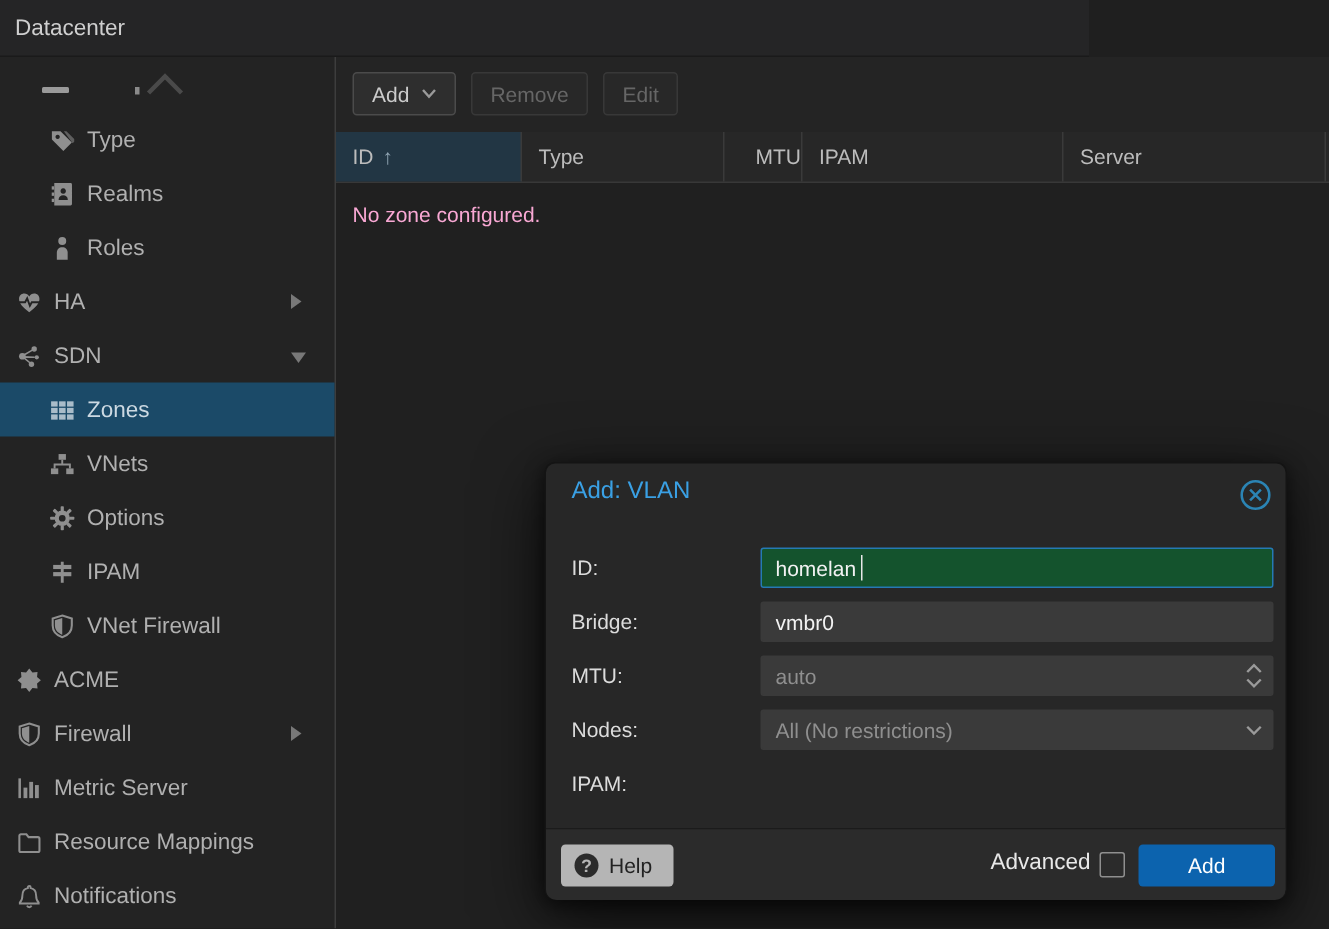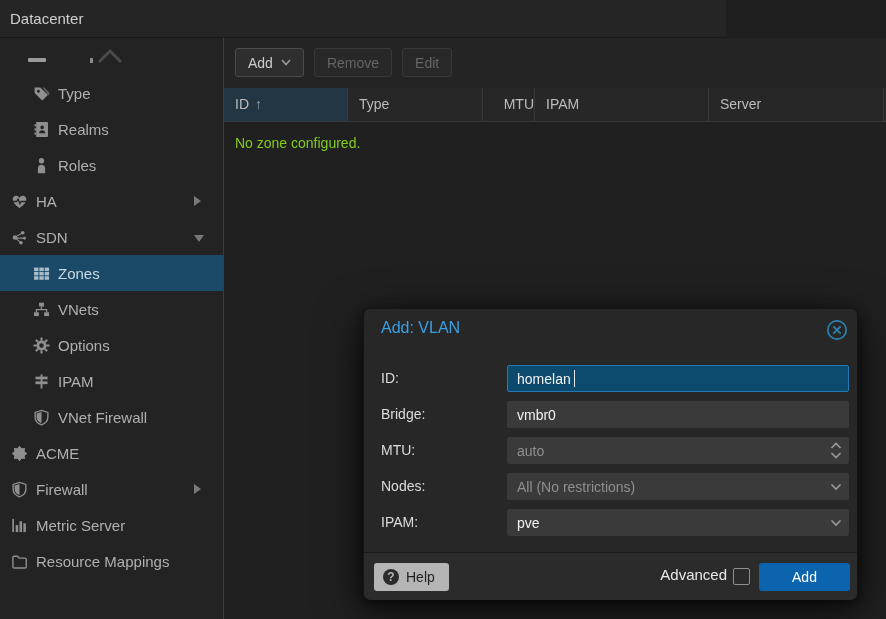--- a/index.html
+++ b/index.html
@@ -67,40 +67,40 @@
   .gh-cell {
     position:absolute; top:0; height:33px; line-height:33px;
     padding-left:11px; border-right:1px solid #3a3a3a; cursor:pointer;
   }
   .gh-id { left:0; width:124px; background:#223644; }
   .gh-type { left:124px; width:135px; }
   .gh-mtu { left:249px; width:62px;text-align:right; }
   .gh-ipam { left:311px; width:174px; }
   .gh-domain { left:485px; width:175px; }
   .sort-arrow { color:#93a7b5; margin-left:6px; font-size:14px; }
-  .empty-text { padding:13px 0 0 11px; font-size:14px; color:#84cc16; }
+  .empty-text { padding:13px 0 0 11px; font-size:14px; color:#f9a8d4; }
 
   
   .dialog {
     position:absolute; left:363px; top:308px; width:495px; height:292px;
     background:#272727; border:1px solid #141414; border-radius:7px;
     box-shadow:0 12px 45px rgba(0,0,0,.70), 0 3px 12px rgba(0,0,0,.55); z-index:10;
   }
   .dlg-title { position:absolute; left:17px; top:10px; font-size:16px; color:#3aa0e4; }
   .dlg-close { position:absolute; right:9px; top:10px; width:22px; height:22px; cursor:pointer; }
   .form-row { position:absolute; left:0; width:100%; height:27px; }
   .form-label { position:absolute; left:17px; line-height:27px; font-size:14px; color:#dcdcdc; }
   .field-wrap { position:absolute; left:143px; top:0; width:342px; height:27px; }
   .field-wrap input {
     width:100%; height:27px; background:#3a3a3a; border:1px solid #3a3a3a;
     border-radius:2px; color:#f2f2f2; font-size:14px; padding:0 9px; outline:none;
     font-family:"Liberation Sans", sans-serif;
   }
   .field-wrap input::placeholder { color:#8f8f8f; opacity:1; }
-  .field-wrap.focused input { background:#0c4a6e; border:1px solid #2579b4; }
+  .field-wrap.focused input { background:#14532d; border:1px solid #2579b4; }
   .text-cursor { position:absolute; left:67px; top:5px; width:1px; height:17px; background:#e8e8e8; }
   .trigger { position:absolute; right:7px; color:#9a9a9a; }
   .trigger svg { display:block; }
   .trig-spin { top:3px; }
   .trig-drop { top:10px; }
   .dlg-footer {
     position:absolute; left:0; top:243px; width:493px; height:48px;
     background:#2b2b2b; border-top:1px solid #1b1b1b; border-radius:0 0 7px 7px;
   }
   .btn-help {
@@ -298,20 +298,29 @@
 
   <div class="tree-item">
     <span class="tree-icon">
       <svg viewBox="0 0 16 16">
         <path d="M1.8 13.1V4a1 1 0 0 1 1-1h3.4L7.6 4.8h5.8a1 1 0 0 1 1 1v7.3a1 1 0 0 1-1 1H2.8a1 1 0 0 1-1-1Z" fill="none" stroke="currentColor" stroke-width="1.3"></path>
       </svg>
     </span>
     <span>Resource Mappings</span>
   </div>
 
+  <div class="tree-item">
+    <span class="tree-icon">
+      <svg viewBox="0 0 16 16">
+        <path d="M8 1.6c.5 0 .9.4.9.9v.4c2.3.4 3.4 2.2 3.4 4.6 0 2.4.5 3.4 1.6 4.4v.6H2.1v-.6c1.1-1 1.6-2 1.6-4.4 0-2.4 1.1-4.2 3.4-4.6v-.4c0-.5.4-.9.9-.9Z" fill="none" stroke="currentColor" stroke-width="1.2"></path>
+        <path d="M6.6 13.9a1.5 1.5 0 0 0 2.8 0" fill="none" stroke="currentColor" stroke-width="1.2"></path>
+      </svg>
+    </span>
+    <span>Notifications</span>
+  </div>
 </div>
 
 <div class="content">
   <div class="toolbar">
     <div class="tb-btn">
       <span>Add</span>
       <svg class="tb-chevron" viewBox="0 0 10 7">
         <polyline points="1,1 5,5.5 9,1" fill="none" stroke="#9a9a9a" stroke-width="1.6"></polyline>
       </svg>
     </div>
@@ -386,28 +395,20 @@
       <span class="trigger trig-drop">
         <svg width="12" height="8" viewBox="0 0 12 8">
           <polyline points="1.5,1.5 6,6 10.5,1.5" fill="none" stroke="#9a9a9a" stroke-width="1.6"></polyline>
         </svg>
       </span>
     </span>
   </div>
 
   <div class="form-row" style="top:200px;">
     <span class="form-label">IPAM:</span>
-    <span class="field-wrap">
-      <input type="text" value="pve" style="">
-      <span class="trigger trig-drop">
-        <svg width="12" height="8" viewBox="0 0 12 8">
-          <polyline points="1.5,1.5 6,6 10.5,1.5" fill="none" stroke="#9a9a9a" stroke-width="1.6"></polyline>
-        </svg>
-      </span>
-    </span>
   </div>
 
   <div class="dlg-footer">
     <div class="btn-help">
       <span class="help-glyph">?</span>
       <span>Help</span>
     </div>
     <span class="advanced-text">Advanced</span>
     <span class="advanced-checkbox"></span>
     <div class="btn-submit">

